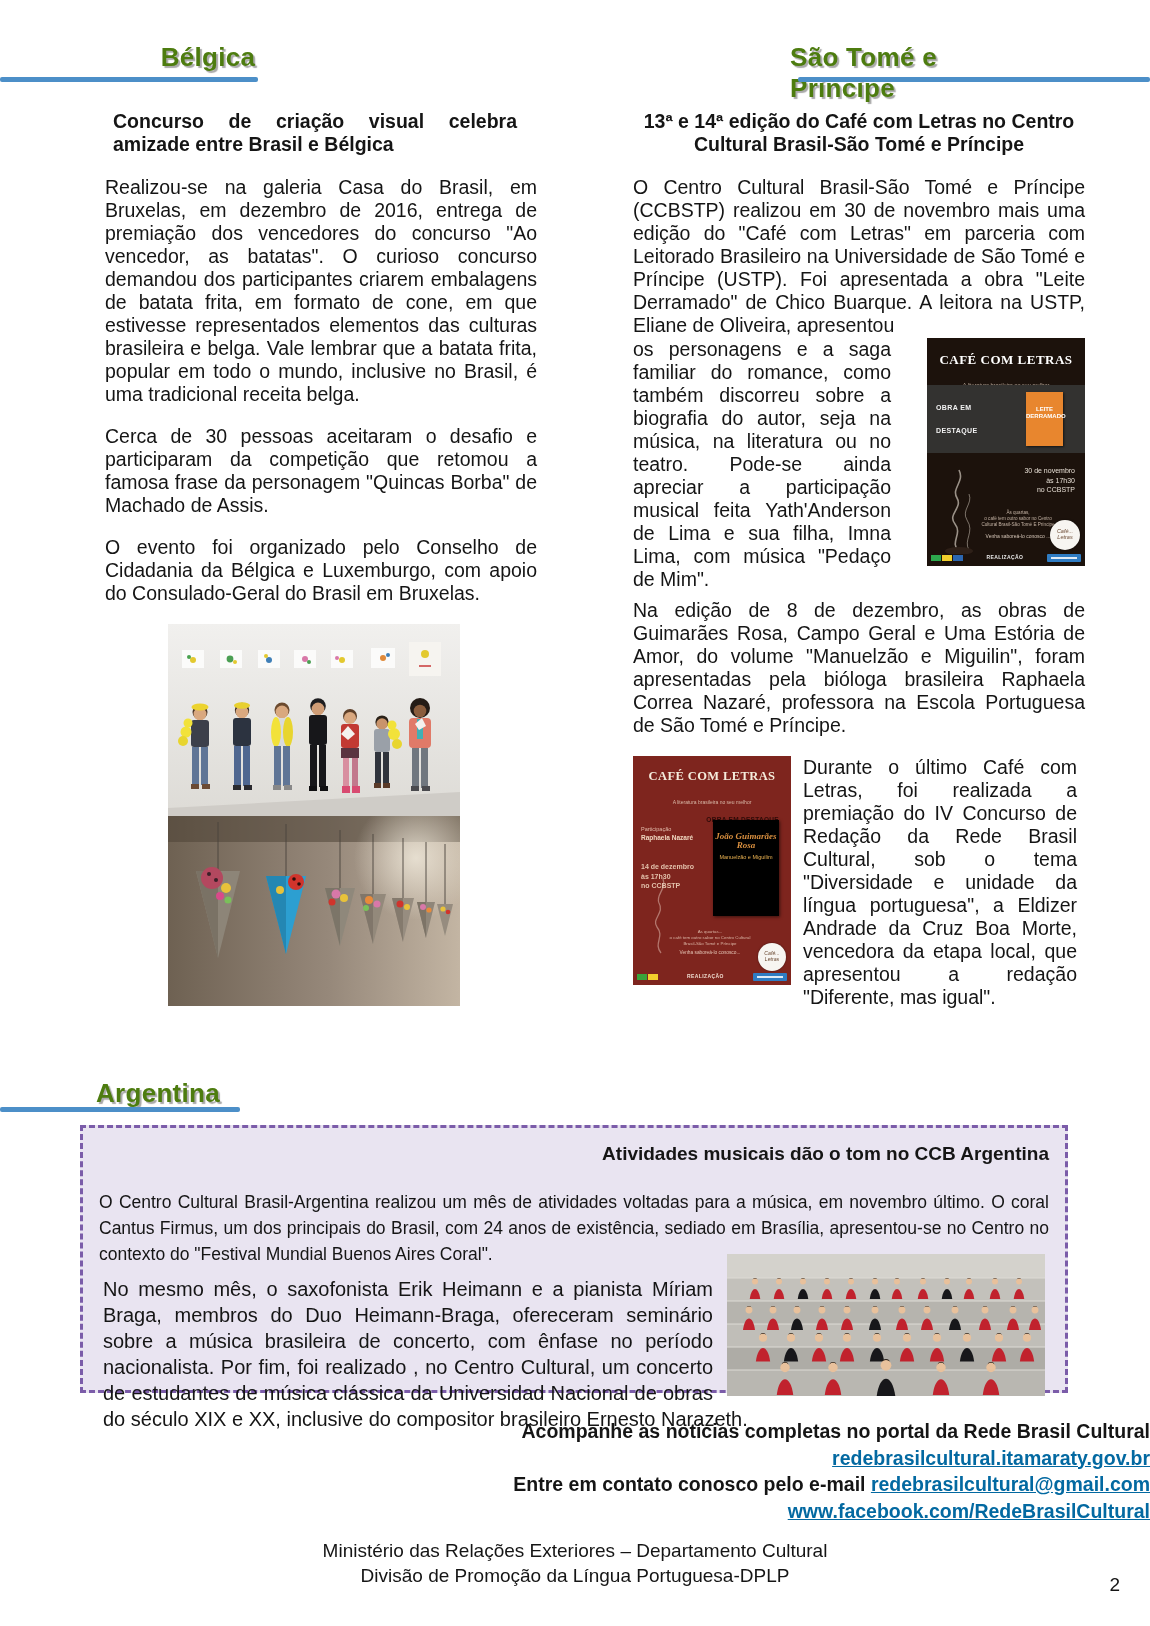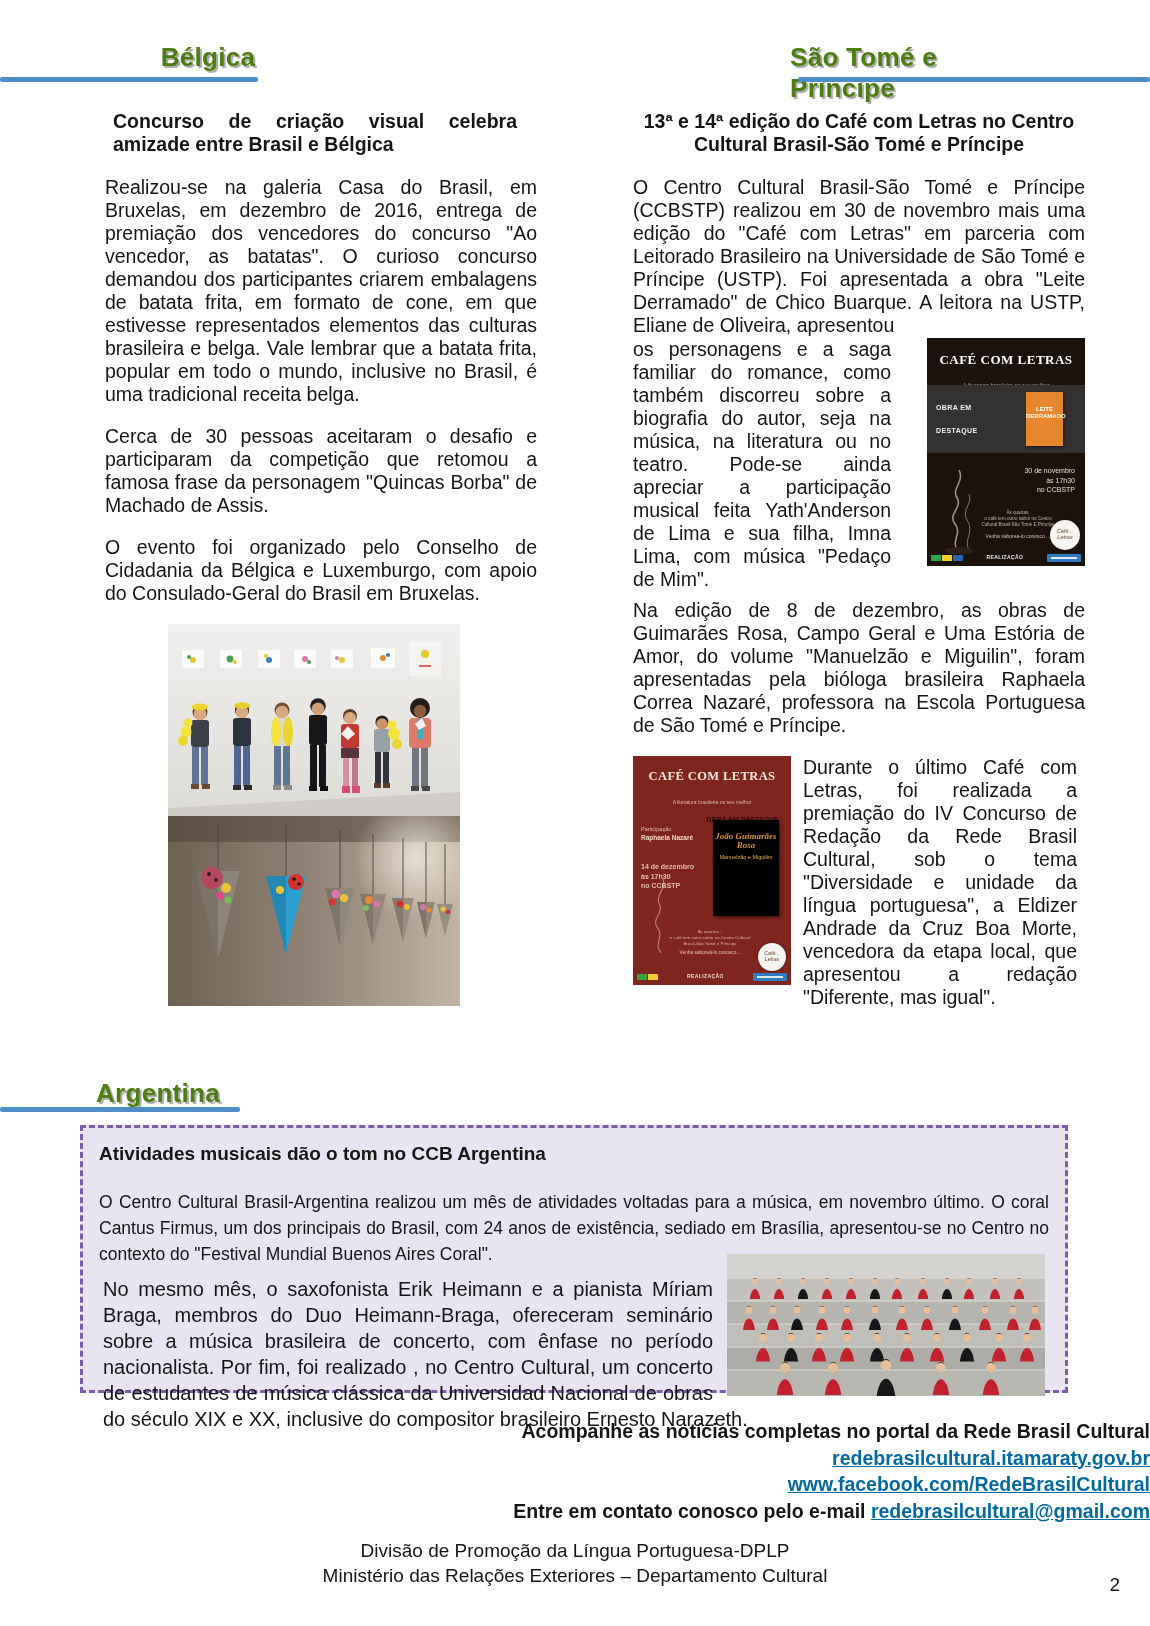--- a/index.html
+++ b/index.html
@@ -80,21 +80,21 @@
   .p2-tag{position:absolute;top:173px;left:30px;right:34px;text-align:center;color:#dbb5a5;
           font-size:4.4px;line-height:5.8px;}
   .p2-invite{margin-top:4px;font-size:4.8px;color:#e4c4b4;}
   .p2-badge{width:28px;height:28px;right:5px;bottom:14px;padding-top:7px;box-sizing:border-box;
             font-size:5.2px;line-height:6px;font-style:italic;}
   .p2 .real-label{color:#f0ddd0;}
 
   
   .arg-box{position:absolute;left:80px;top:1125px;width:988px;height:268px;background:#e9e4f1;
            border:3px dashed #7b5ca9;box-sizing:border-box;padding:13px 16px 0 16px;}
-  .arg-title{text-align:left;font-weight:bold;font-size:19px;margin:2px 0 24px 0;}
+  .arg-title{text-align:right;font-weight:bold;font-size:19px;margin:2px 0 24px 0;}
   .arg-p1{font-size:17.5px;line-height:26px;text-align:justify;margin:0 0 9px 0;}
   .arg-p2{font-size:20px;line-height:26px;text-align:justify;margin:4px;}
   .choir{float:right;width:318px;height:142px;margin:-22px 0 0 14px;}
 
   
   .footer{position:absolute;top:1418px;left:0;width:100%;text-align:right;font-weight:bold;
           font-size:19.5px;line-height:26.5px;}
   .flink{text-decoration:underline;color:#0369a1;cursor:pointer;}
   .ministry{position:absolute;top:1538px;left:0;width:100%;text-align:center;font-size:19px;line-height:25px;}
   .page-num{position:absolute;top:1574px;right:30px;font-size:19px;}
@@ -498,25 +498,25 @@
           <use href="#figR" transform="translate(264,130) scale(1.1)"></use>
         </g>
       </svg>
       <span>No mesmo mês, o saxofonista Erik Heimann e a pianista Míriam Braga, membros do Duo Heimann-Braga, ofereceram seminário sobre a música  brasileira de concerto, com ênfase no período nacionalista. Por fim, foi realizado , no Centro Cultural, um concerto de estudantes de música clássica da Universidad Nacional de obras do século XIX e XX, inclusive do compositor brasileiro Ernesto Narazeth.</span>
     </div>
   </div>
 
   <div class="footer">
     <div>Acompanhe as notícias completas no portal da Rede Brasil Cultural</div>
     <div><span class="flink">redebrasilcultural.itamaraty.gov.br</span></div>
-    <div><span class="flink">www.facebook.com/RedeBrasilCultural</span></div>
     <div>
       <span>Entre em contato conosco pelo e-mail </span><span class="flink">redebrasilcultural@gmail.com</span>
     </div>
+    <div><span class="flink">www.facebook.com/RedeBrasilCultural</span></div>
   </div>
 
   <div class="ministry">
+    <div>Ministério das Relações Exteriores – Departamento Cultural</div>
     <div>Divisão de Promoção da Língua Portuguesa-DPLP</div>
-    <div>Ministério das Relações Exteriores – Departamento Cultural</div>
   </div>
 
   <div class="page-num">2</div>
 </div>
 
 </body></html>

